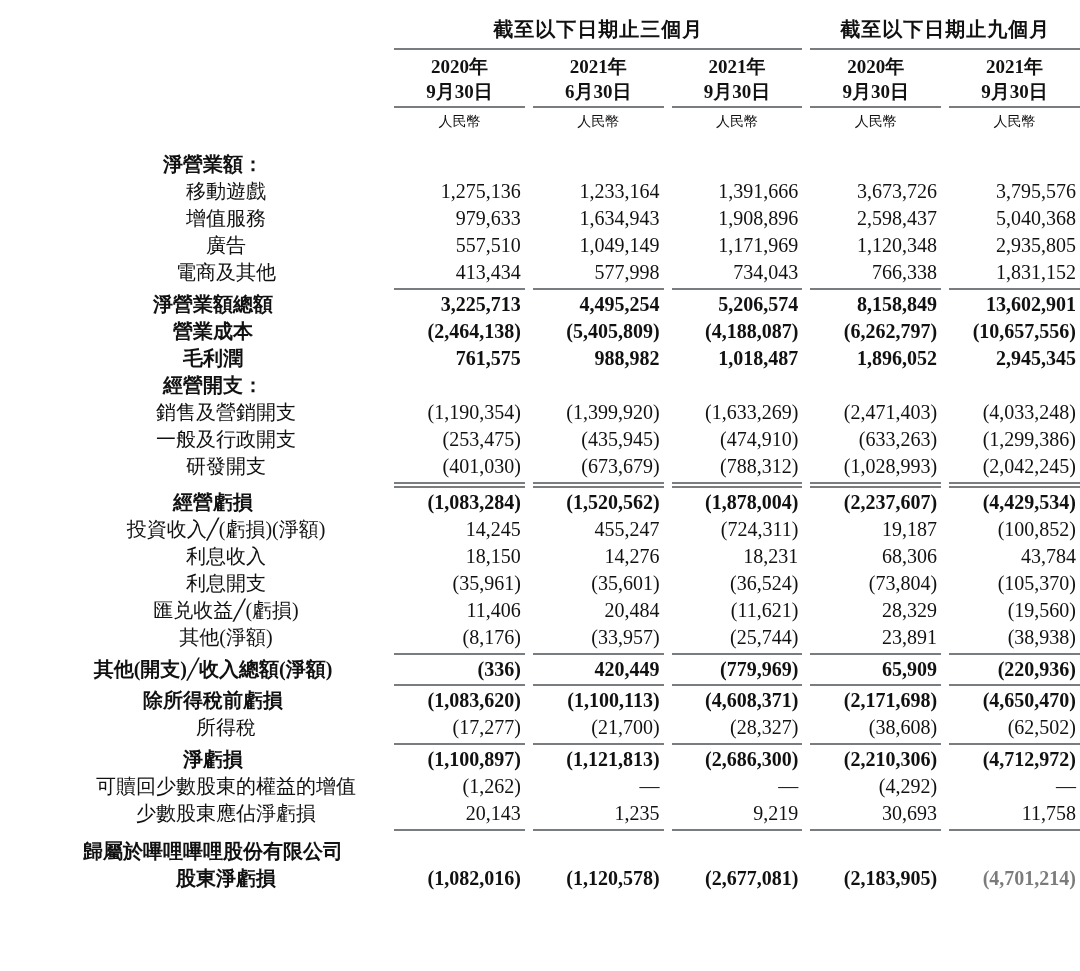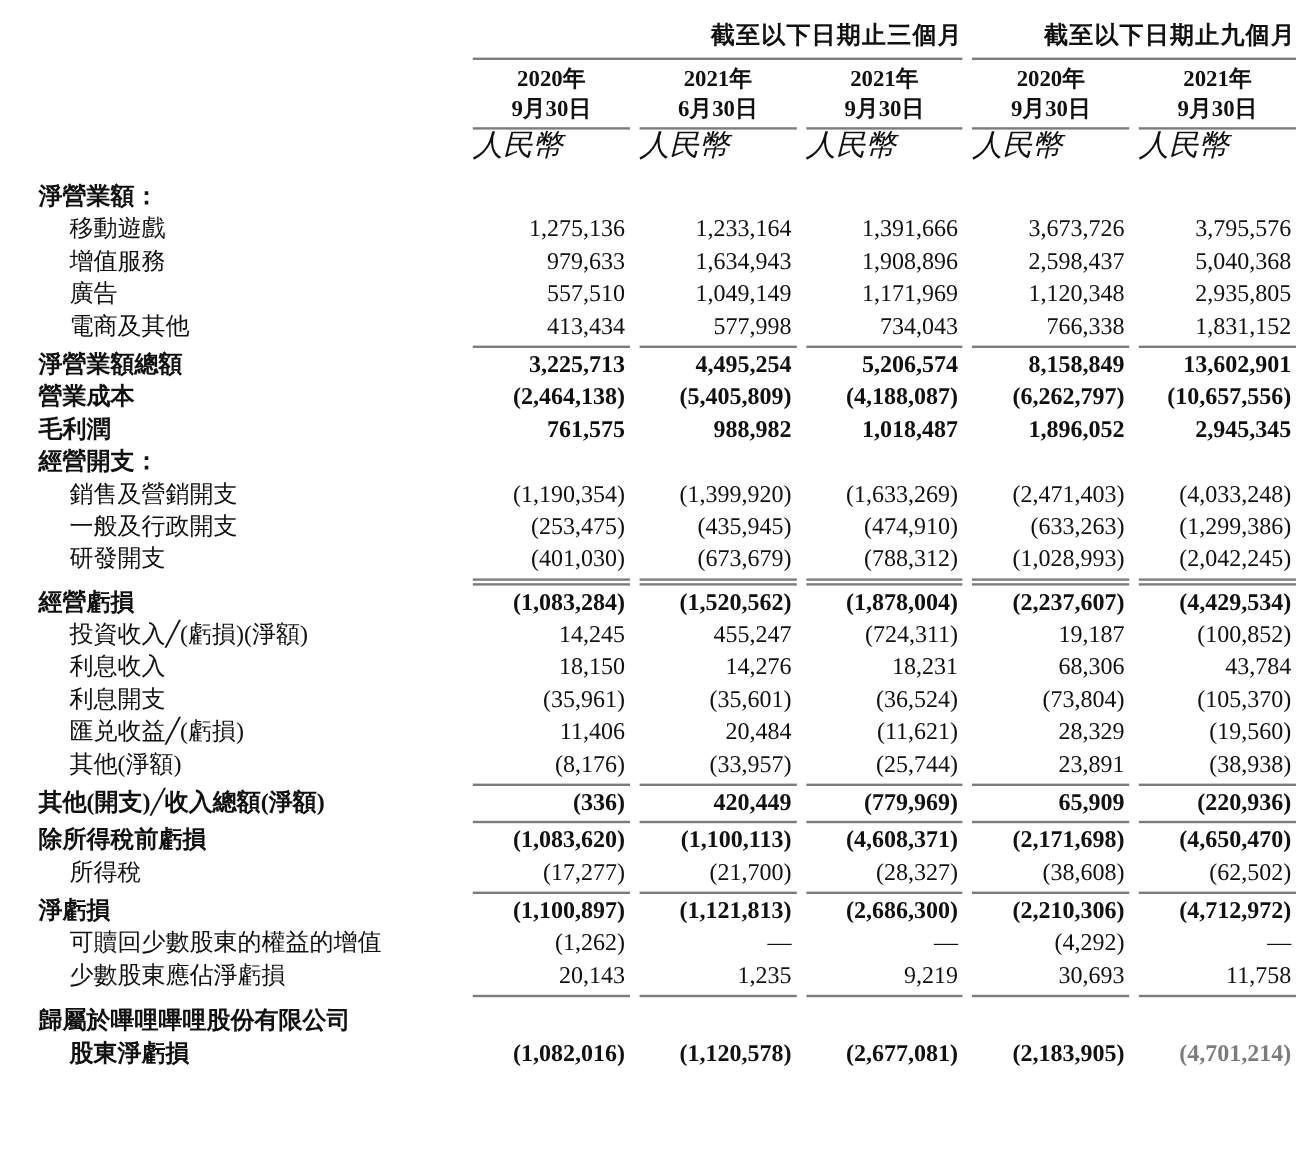--- a/index.html
+++ b/index.html
@@ -30,21 +30,21 @@
     margin-left: 32px;
     margin-top: 14px;
   }
 
   col.c-label { width: 360px; }
   col.c-num   { width: 130px; }
   col.c-gap   { width: 8px; }
 
   
   .grp-title {
-    text-align: right;
+    text-align: center;
     font-weight: bold;
     font-size: 20px;
     letter-spacing: 1px;
     padding: 2px 0 5px 0;
     white-space: nowrap;
   }
   .grp-rule {
     height: 0;
     padding: 0;
   }
@@ -58,45 +58,45 @@
   .hd-date {
     text-align: center;
     font-weight: bold;
     font-size: 19px;
     line-height: 25px;
     padding: 4px 0 2px 0;
     white-space: nowrap;
     margin-top: 12px;
   }
   .hd-cur {
-    text-align: left;
-    font-size: 25px;
+    text-align: center;
+    font-size: 14px;
     line-height: 24px;
     padding: 2px 0 4px 0;
     white-space: nowrap;
-    font-style: italic;
   }
   .cell-rule {
     height: 0;
     padding: 0;
   }
   .cell-rule > div {
     border-top: 2px solid #7a7d80;
     height: 0;
     font-size: 0;
     line-height: 0;
   }
 
   
   td.label {
     font-size: 20px;
     line-height: 25px;
     white-space: nowrap;
     padding: 0;
     vertical-align: bottom;
+    text-align: center;
   }
   td.num {
     font-size: 20px;
     line-height: 25px;
     text-align: right;
     white-space: nowrap;
     padding: 0 4px 0 0;
     vertical-align: bottom;
   }
   tr.r-bold td.label,

